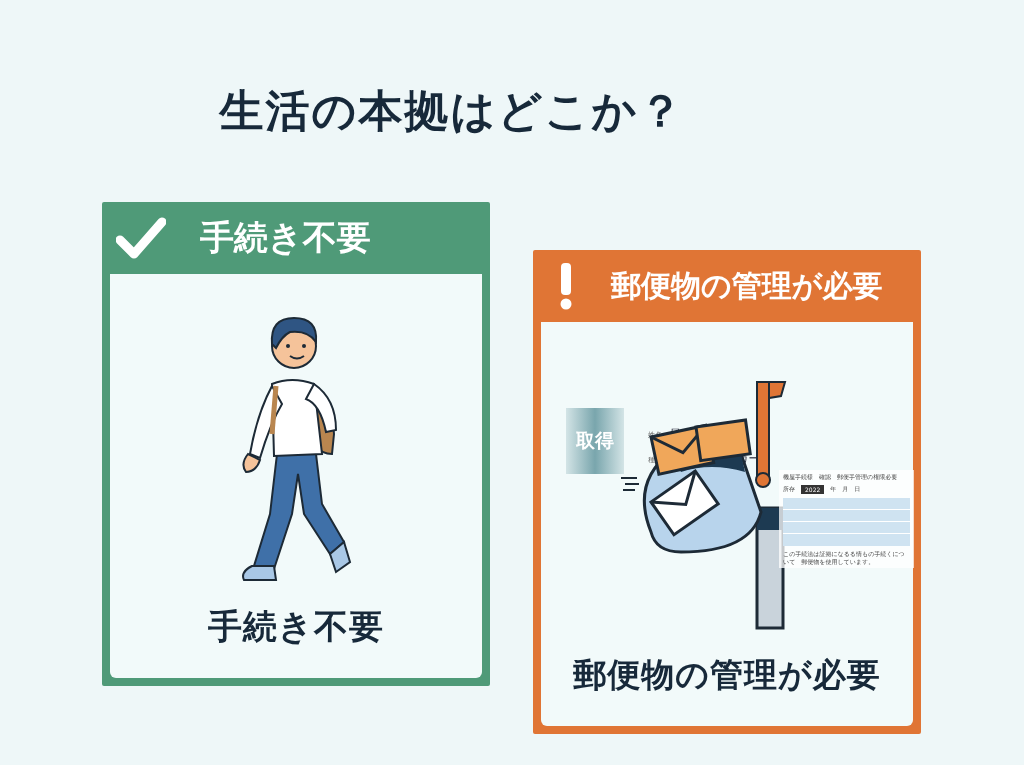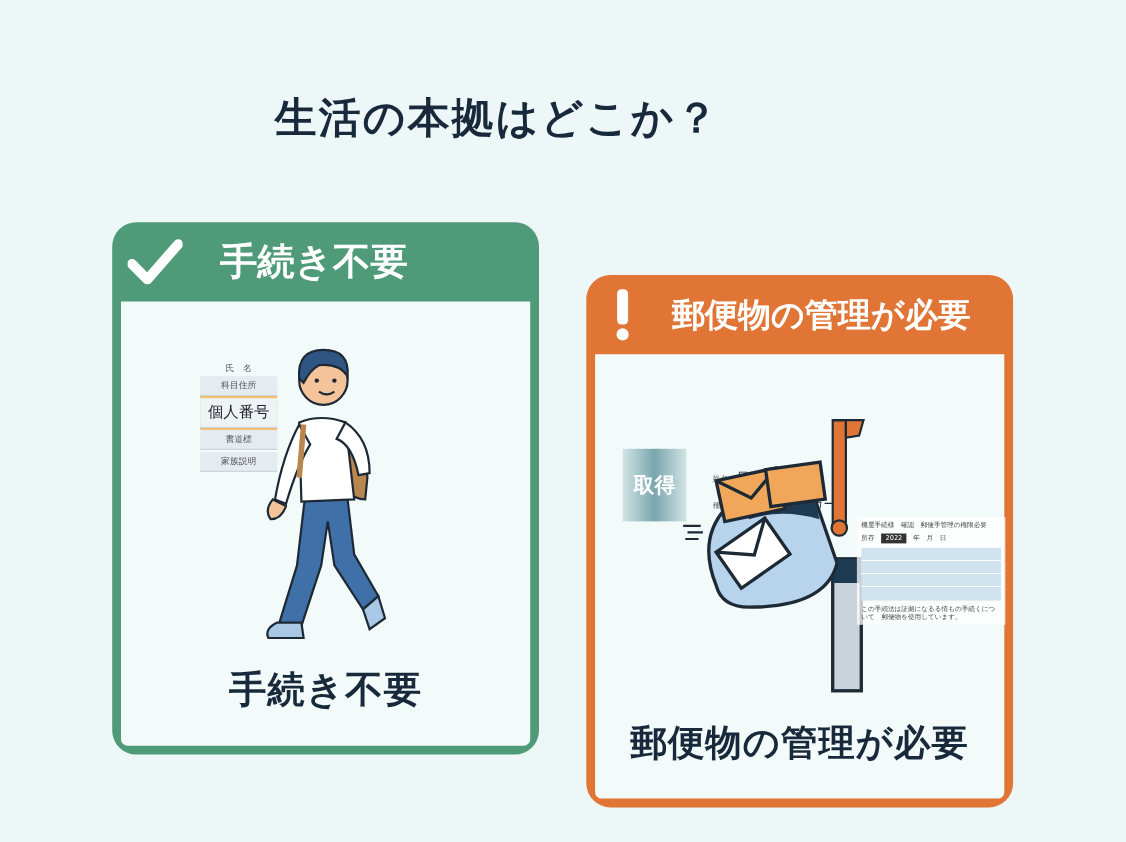--- a/index.html
+++ b/index.html
@@ -4,25 +4,25 @@
 <style>
   html, body { margin:0; padding:0; }
   body {
     width:1024px; height:765px; overflow:hidden;
     background:#eef7f8;
     font-family:"DejaVu Sans", "Liberation Sans", sans-serif;
     position:relative;
   }
   .title {
     position:absolute; left:0; top:82px; width:904px; text-align:center;
-    font-size:38px; font-weight:bold; color:#17293a; letter-spacing:2px;
+    font-size:44px; font-weight:bold; color:#17293a; letter-spacing:2px;
   }
   .panel {
     position:absolute; top:202px; width:388px; height:484px;
-    border-radius:22px; box-sizing:border-box;
+    border-radius:2px; box-sizing:border-box;
   }
   .panel.green { left:102px; background:#4f9a78; }
   .panel.orange { left:533px; background:#e07535;margin-top:48px; }
   .panel-head {
     height:72px; display:flex; align-items:center; color:#fff;
     font-weight:bold; font-size:34px;
   }
   .panel.green .panel-head { padding-left:14px; }
   .panel.orange .panel-head { padding-left:22px; font-size:30px; }
   .panel-head .icon { display:inline-flex; align-items:center; justify-content:center; }
@@ -74,27 +74,20 @@
 <div class="panel green">
   <div class="panel-head">
     <span class="icon">
       <svg width="50" height="44" viewBox="0 0 50 44">
           <path d="M4 24 L18 38 L46 6" fill="none" stroke="#fff" stroke-width="9" stroke-linecap="round" stroke-linejoin="round"></path>
         </svg>
     </span>
     <span class="label">手続き不要</span>
   </div>
   <div class="panel-body">
-    <div class="form-card">
-      <div>氏　名</div>
-      <div class="row">科目住所</div>
-      <div class="row big">個人番号</div>
-      <div class="row">書道標</div>
-      <div class="row">家族説明</div>
-    </div>
     <svg style="position:absolute;left:122px;top:30px" width="130" height="292" viewBox="0 0 130 292">
 
       <path d="M70 80 Q100 85 102 130 L100 150 Q80 150 78 120 Z" fill="#b9864f" stroke="#1d2a36" stroke-width="2"></path>
 
       <path d="M45 150 L38 210 L22 262 L42 265 L60 210 L66 170 L72 210 L98 250 L112 238 L90 200 L84 150 Z" fill="#3f70a8" stroke="#1d2a36" stroke-width="2"></path>
 
       <path d="M20 262 Q8 268 12 276 L44 276 L42 262 Z" fill="#a9c8e6" stroke="#1d2a36" stroke-width="2"></path>
       <path d="M98 250 L104 268 L118 258 L112 238 Z" fill="#a9c8e6" stroke="#1d2a36" stroke-width="2"></path>
 
       <path d="M40 80 Q60 72 82 80 L90 150 L42 152 Z" fill="#ffffff" stroke="#1d2a36" stroke-width="2"></path>

